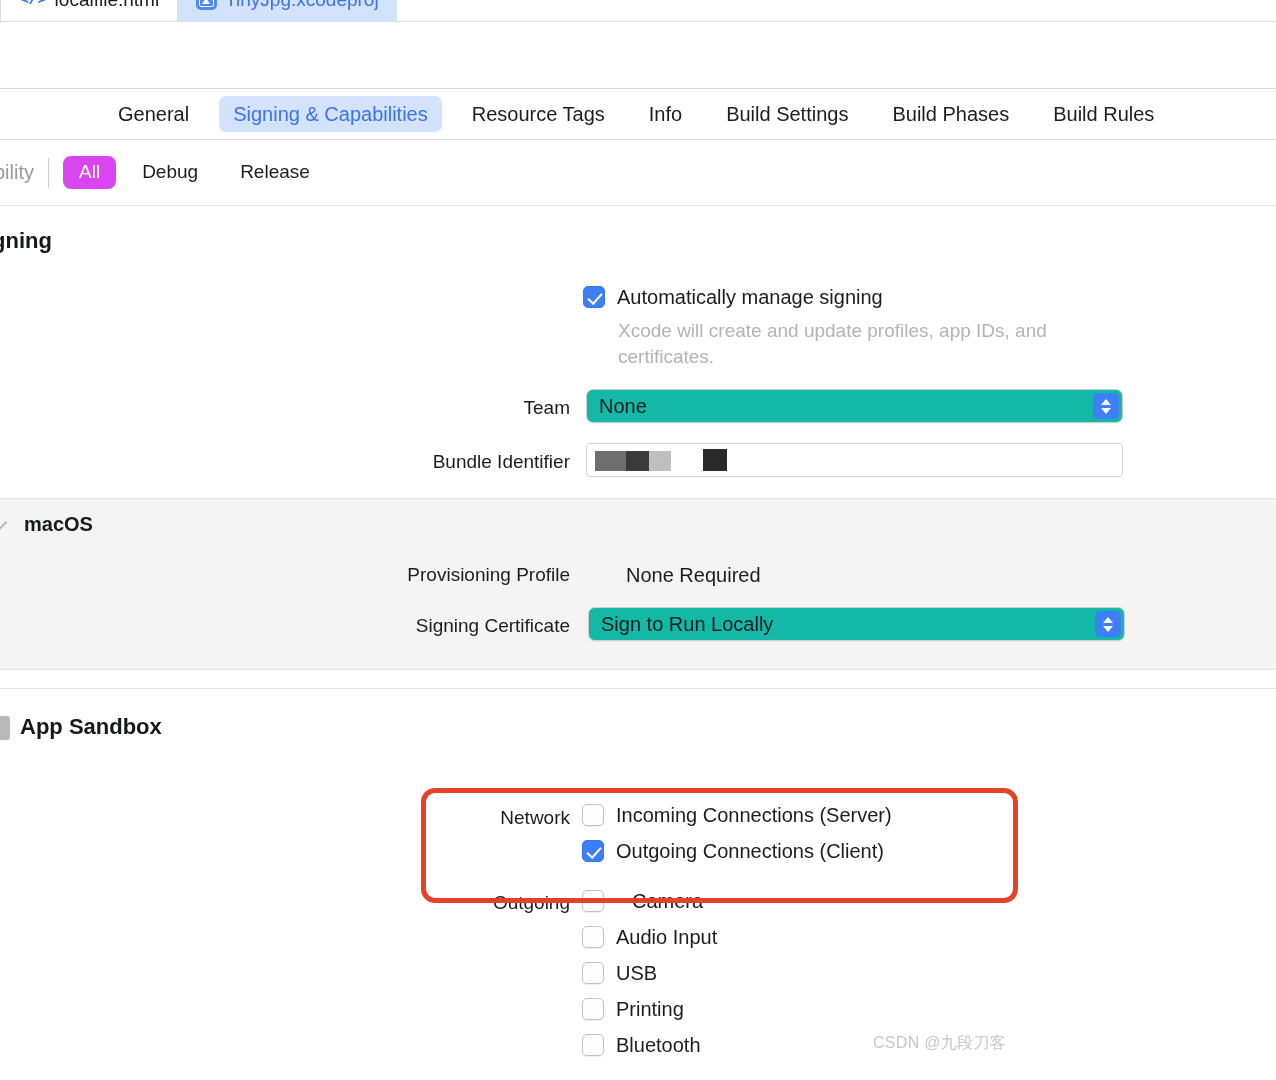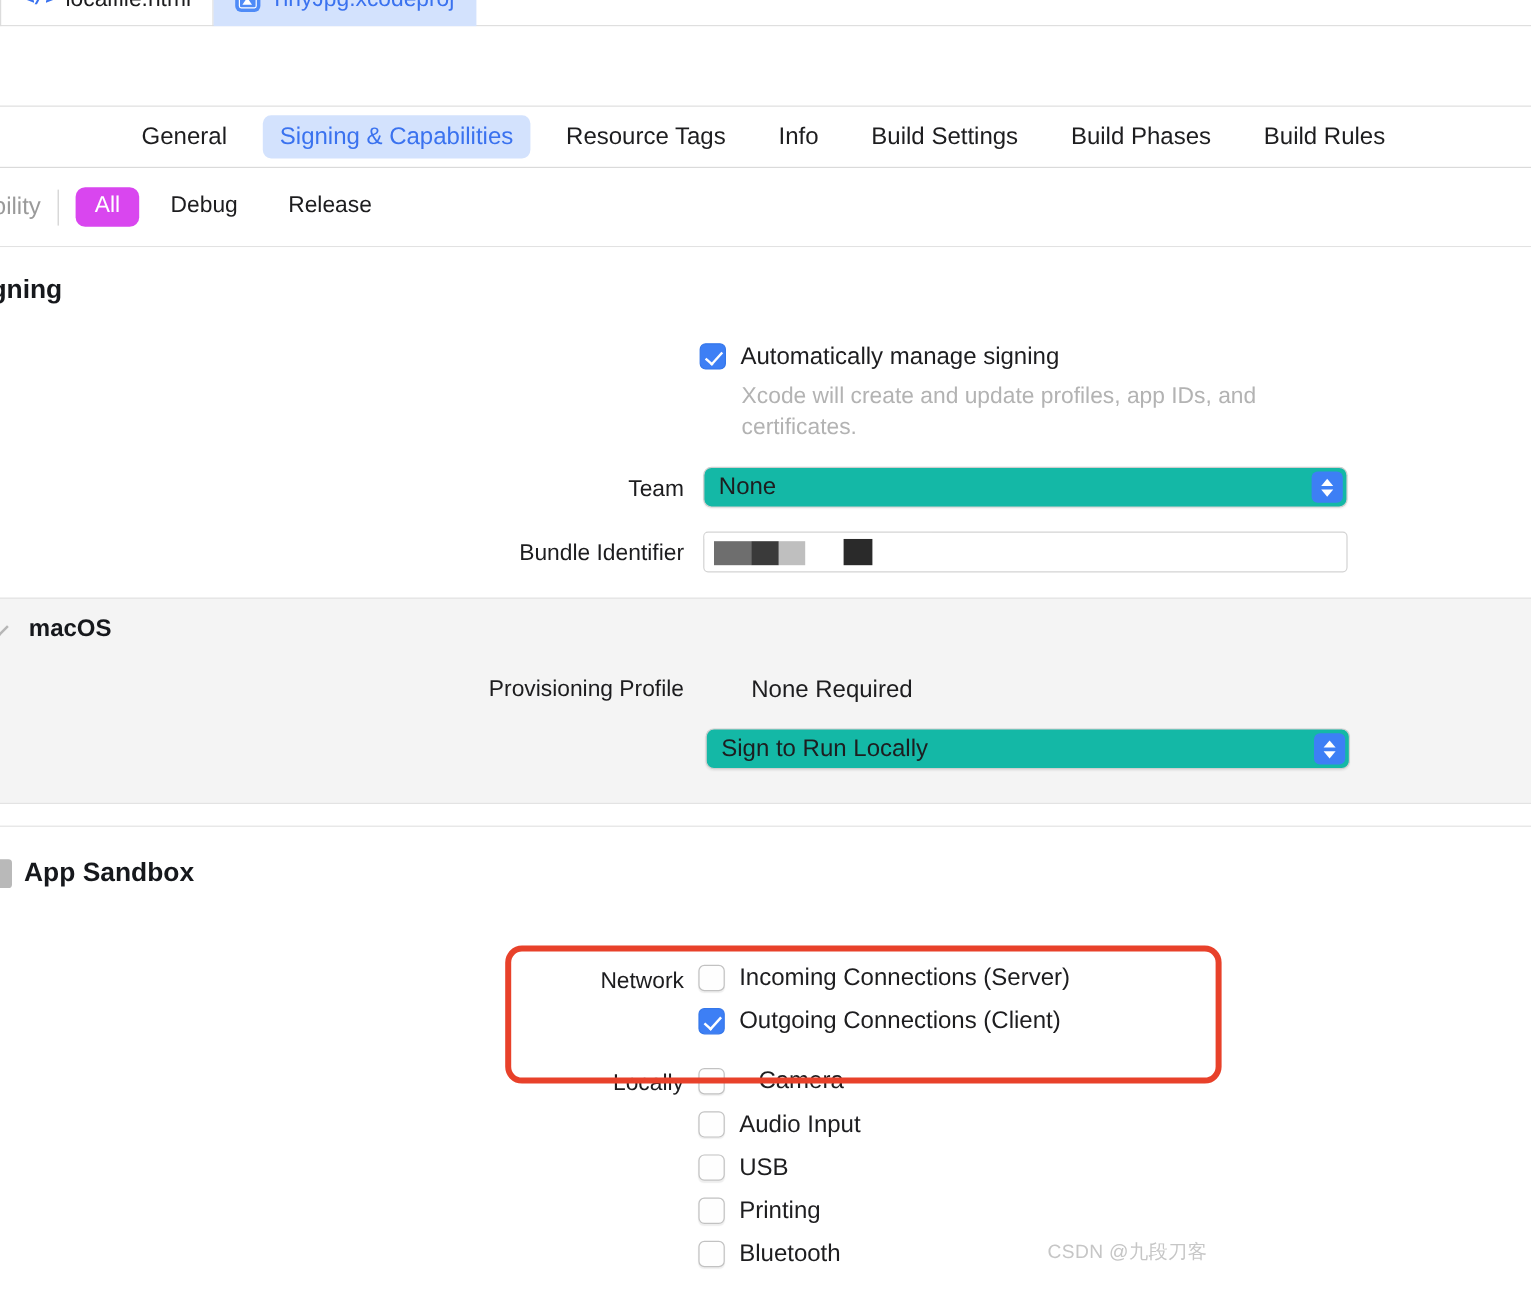--- a/index.html
+++ b/index.html
@@ -255,20 +255,21 @@
     <span class="redact" style="left:0; top:0; width:190px; height:5px; background:#ffffff;"></span>
   </div>
 
   <div class="plat-panel"></div>
   <span class="chev-down"></span>
   <span class="plat-name">macOS</span>
 
   <div class="flabel" style="position:absolute; left:300px; top:563px; width:270px;">Provisioning Profile</div>
   <div class="plain-val" style="position:absolute; left:604px; top:563px;margin-left:22px;">None Required</div>
 
+  <div class="flabel" style="position:absolute; left:300px; top:614px; width:270px;">Signing Certificate</div>
   <div class="popup" style="position:absolute; left:588px; top:607px; width:537px;">
     <span>Sign to Run Locally</span>
     <span class="stepper">
       <i class="up"></i>
         <i class="dn"></i>
     </span>
   </div>
 
   <div class="sandbox-rule"></div>
   <span class="sandbox-icon"></span>
@@ -277,21 +278,21 @@
   <div class="flabel" style="position:absolute; left:410px; top:806px; width:160px;">Network</div>
   <div class="frow" style="left:582px; top:840px;">
     <span class="cbox on"></span>
     <span class="cb-text" style="margin-left:12px;">Outgoing Connections (Client)</span>
   </div>
   <div class="frow" style="left:582px; top:804px;">
     <span class="cbox"></span>
     <span class="cb-text" style="margin-left:12px;">Incoming Connections (Server)</span>
   </div>
 
-  <div class="flabel" style="position:absolute; left:410px; top:891px; width:160px;">Locally</div>
+  <div class="flabel" style="position:absolute; left:410px; top:891px; width:160px;">Outgoing</div>
   <div class="frow" style="left:582px; top:890px;">
     <span class="cbox"></span>
     <span class="cb-text" style="margin-left:28px;">Camera</span>
   </div>
   <div class="frow" style="left:582px; top:926px;">
     <span class="cbox"></span>
     <span class="cb-text" style="margin-left:12px;">Audio Input</span>
   </div>
   <div class="frow" style="left:582px; top:962px;">
     <span class="cbox"></span>

